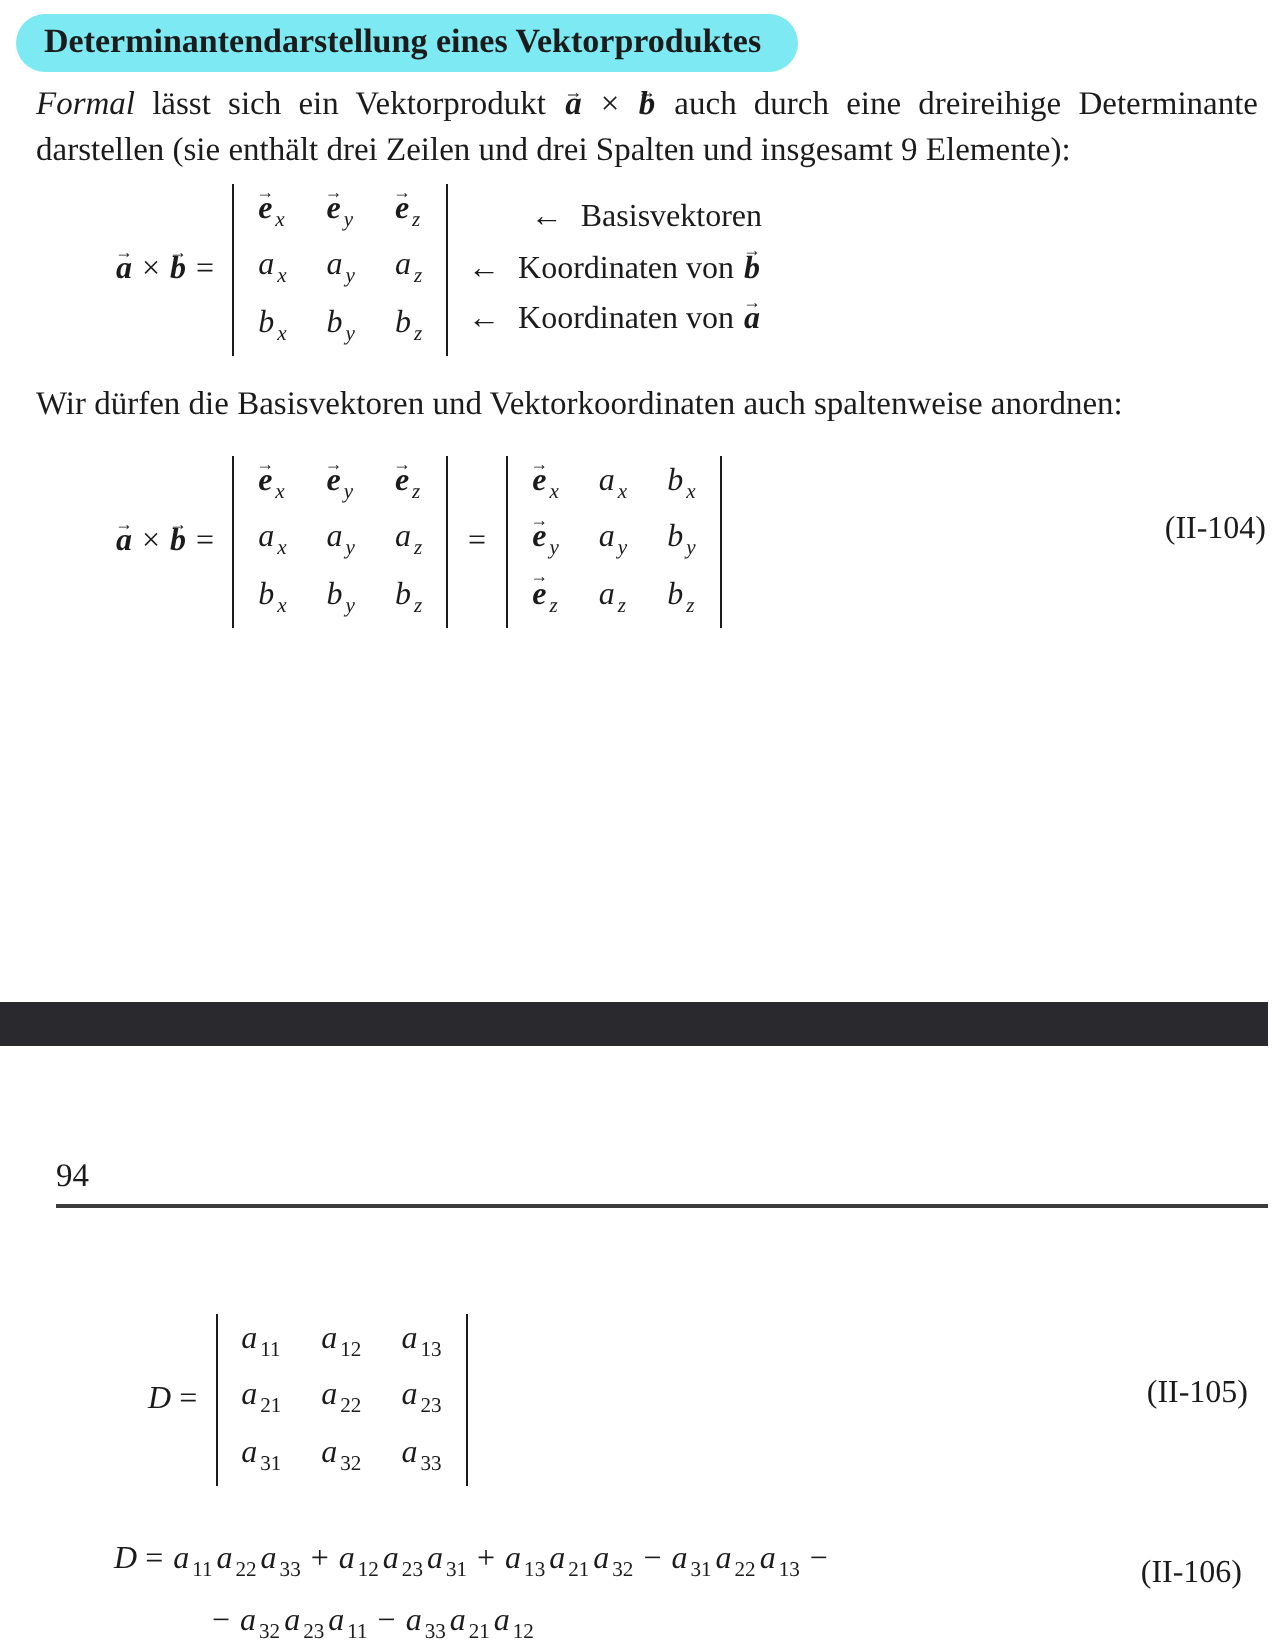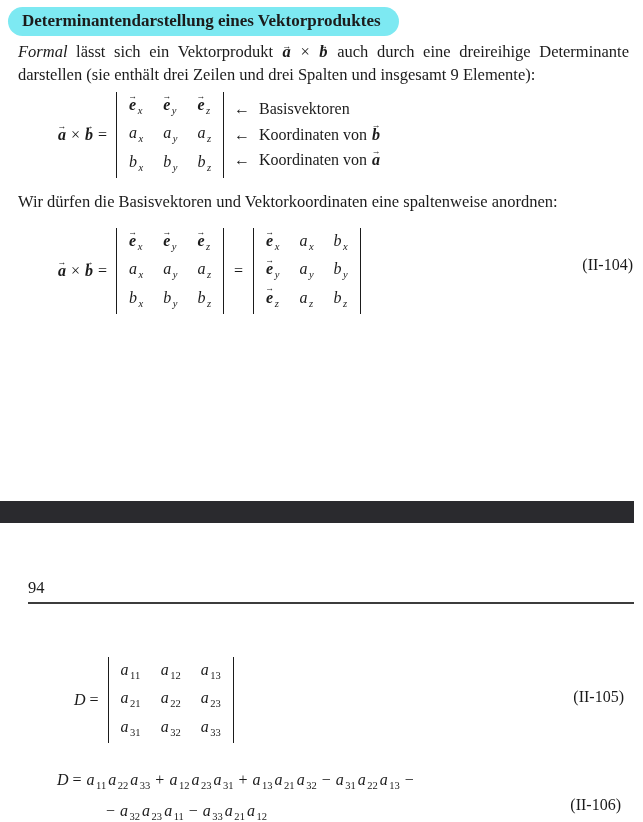--- a/index.html
+++ b/index.html
@@ -12,35 +12,35 @@
   #between{position:absolute;top:190px;left:18px;width:611px;margin:0;}
   .eq{position:absolute;display:flex;align-items:center;font-size:16px;}
   #eq1{top:92px;left:57px;}
   #eq2{top:228px;left:57px;}
   #eq3{top:657px;left:74px;}
   .det{display:grid;grid-template-columns:repeat(3,auto);column-gap:18px;row-gap:9px;
        padding:5px 11px;border-left:1.4px solid #1b1b1b;border-right:1.4px solid #1b1b1b;
        line-height:1.05;}
   .lhs{margin-right:9px;white-space:nowrap;}
   .eqq{margin:0 10px;}
-  .ann-col{display:grid;row-gap:9px;margin-left:10px;line-height:1.05;}
+  .ann-col{display:grid;row-gap:9px;margin-left:10px;line-height:1.05;text-align:right;}
   .ann-row{white-space:nowrap;}
   .ann-arrow{margin-right:9px;}
   .sym{white-space:nowrap;margin:0 1px;}
   .base{font-style:italic;}
   .bd{font-weight:bold;}
   .it{font-style:italic;}
   sub{font-size:0.66em;margin-left:1.5px;}
   .vec{position:relative;display:inline-block;}
   .vec::after{content:"→";position:absolute;left:50%;top:-0.58em;transform:translateX(-50%);
               font-size:0.55em;font-style:normal;}
   .eqtag{position:absolute;font-size:16px;}
   #tag104{top:256px;right:1px;}
   #tag105{top:688px;right:10px;margin-left:28px;}
-  #tag106{top:796px;right:13px;}
+  #tag106{top:778px;right:13px;}
   #sepbar{position:absolute;top:501px;left:0;width:643px;height:22px;}
   #pgnum{position:absolute;top:578px;left:28px;font-size:16.5px;}
   #chapter{position:absolute;top:578px;right:13px;font-size:16.5px;}
   #hrule{position:absolute;top:602px;left:28px;width:608px;height:1.5px;background:#3c3c3c;}
   #para2{position:absolute;top:627px;left:28px;margin:0;}
   #para3{position:absolute;top:742px;left:28px;margin:0;}
   #eq4{position:absolute;top:767px;left:57px;font-size:16px;}
   #eq4 .line{line-height:25px;white-space:nowrap;}
   #eq4 .line2{margin-left:49px;}
 </style>
@@ -68,21 +68,21 @@
         <span class="mcell"><span class="sym"><span class="base">b</span><sub style="font-style: italic;">y</sub></span></span>
         <span class="mcell"><span class="sym"><span class="base">b</span><sub style="font-style: italic;">z</sub></span></span>
       </span>
     <span class="ann-col">
         <span class="ann-row"><span class="ann-arrow">←</span><span>Basisvektoren</span></span>
         <span class="ann-row"><span class="ann-arrow">←</span><span>Koordinaten von </span><span class="sym"><span class="base vec bd">b</span></span></span>
         <span class="ann-row"><span class="ann-arrow">←</span><span>Koordinaten von </span><span class="sym"><span class="base vec bd">a</span></span></span>
       </span>
   </div>
 
-  <p id="between" class="body-text">Wir dürfen die Basisvektoren und Vektorkoordinaten eine spaltenweise anordnen:</p>
+  <p id="between" class="body-text">Wir dürfen die Basisvektoren und Vektorkoordinaten auch spaltenweise anordnen:</p>
 
   <div id="eq2" class="eq">
     <span class="lhs"><span class="sym"><span class="base vec bd">a</span></span><span> × </span><span class="sym"><span class="base vec bd">b</span></span><span> =</span></span>
     <span class="det">
         <span class="mcell"><span class="sym"><span class="base vec bd">e</span><sub style="font-style: italic;">x</sub></span></span>
         <span class="mcell"><span class="sym"><span class="base vec bd">e</span><sub style="font-style: italic;">y</sub></span></span>
         <span class="mcell"><span class="sym"><span class="base vec bd">e</span><sub style="font-style: italic;">z</sub></span></span>
         <span class="mcell"><span class="sym"><span class="base">a</span><sub style="font-style: italic;">x</sub></span></span>
         <span class="mcell"><span class="sym"><span class="base">a</span><sub style="font-style: italic;">y</sub></span></span>
         <span class="mcell"><span class="sym"><span class="base">a</span><sub style="font-style: italic;">z</sub></span></span>

